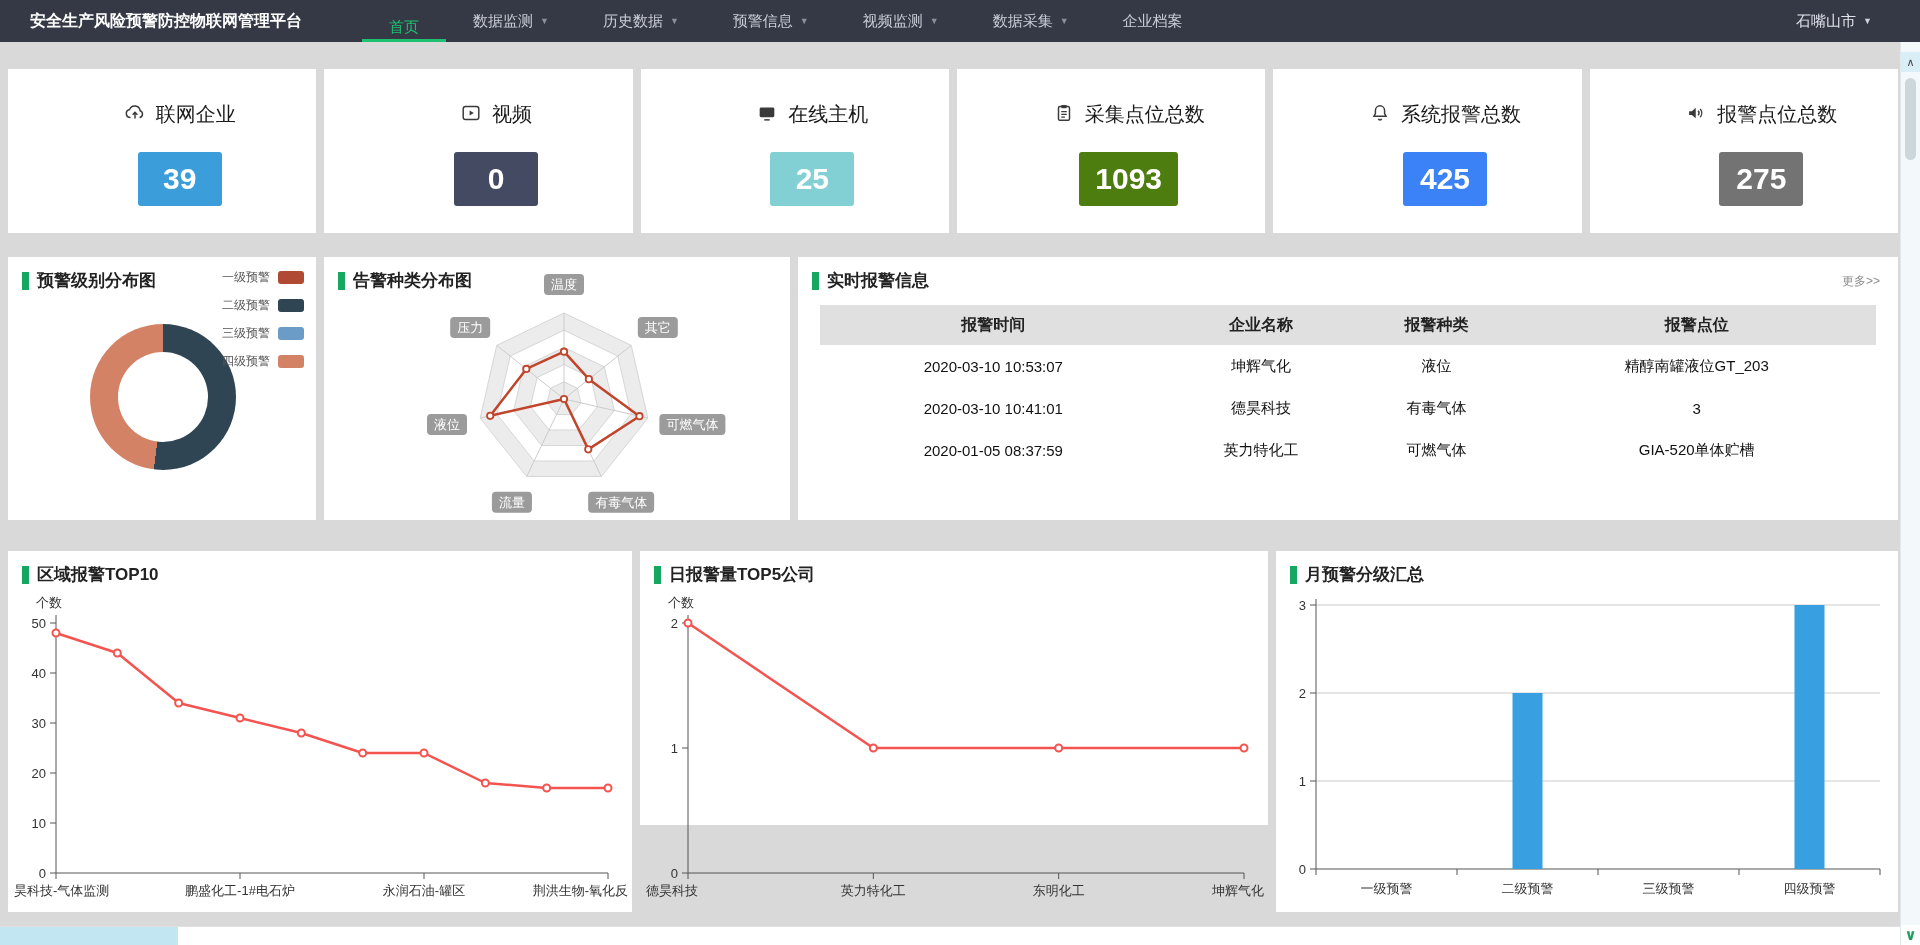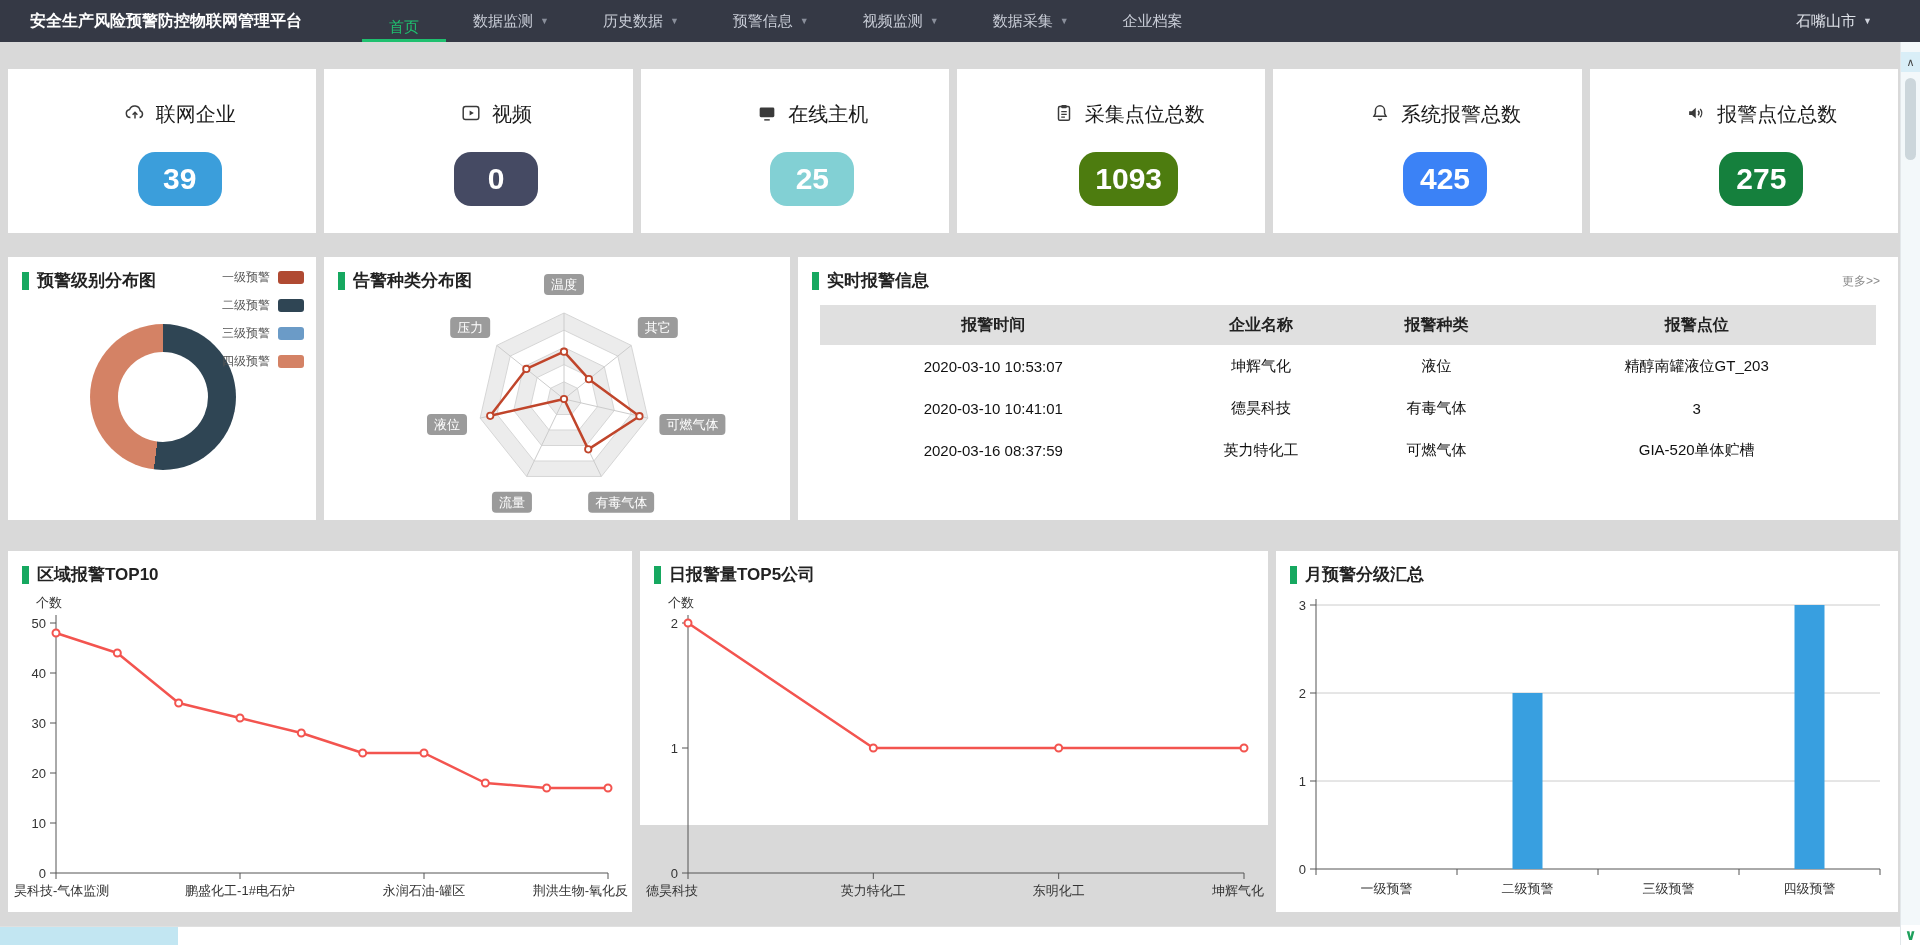--- a/index.html
+++ b/index.html
@@ -13,21 +13,21 @@
   .nav-item.active{color:#1fc06f;border-bottom:3px solid #1fc06f;padding-top:15px;}
   .nav-caret{font-size:9px;color:#8a8f9b;margin-left:7px;}
   .nav-region{margin-left:auto;margin-right:48px;color:#dfe2e9;font-size:15px;display:flex;align-items:center;cursor:pointer;}
   .nav-region .nav-caret{color:#cfd3dc;}
 
   
   .stats{position:absolute;left:8px;top:69px;width:1890px;height:164px;display:grid;grid-template-columns:repeat(6,1fr);gap:8px;}
   .stat-card{background:#ffffff;display:flex;flex-direction:column;align-items:center;padding-left:35px;}
   .stat-head{display:flex;align-items:center;gap:10px;margin-top:32px;}
   .stat-label{font-size:20px;color:#1a1a1a;}
-  .stat-badge{margin-top:24px;min-width:52px;padding:0 16px;height:54px;line-height:54px;border-radius:17px;color:#fff;font-size:30px;font-weight:bold;text-align:center;box-sizing:content-box;}
+  .stat-badge{margin-top:24px;min-width:52px;padding:0 16px;height:54px;line-height:54px;border-radius:3px;color:#fff;font-size:30px;font-weight:bold;text-align:center;box-sizing:content-box;}
 
   
   .panel{position:absolute;background:#ffffff;}
   .p-donut{left:8px;top:257px;width:308px;height:263px;}
   .p-radar{left:324px;top:257px;width:466px;height:263px;}
   .p-table{left:798px;top:257px;width:1100px;height:263px;}
   .p-line1{left:8px;top:551px;width:624px;height:361px;}
   .p-line2{left:640px;top:551px;width:628px;height:274px;}
   .p-bar{left:1276px;top:551px;width:622px;height:361px;}
   .panel-title{position:absolute;left:14px;top:12px;display:flex;align-items:center;gap:8px;z-index:3;}
@@ -153,21 +153,21 @@
         <div class="stat-badge" style="background: #3b82f6;">425</div>
       </div>
       <div class="stat-card">
         <div class="stat-head">
           <span><svg width="22" height="22" viewBox="0 0 24 24">
               <path d="M4.5 10v4.2h3l4.2 3.6V6.4L7.5 10z" fill="#3a3a3a"></path>
               <path d="M14.3 9.6a3.8 3.8 0 0 1 0 5M16.6 7.6a7 7 0 0 1 0 9" fill="none" stroke="#3a3a3a" stroke-width="1.5"></path>
             </svg></span>
           <span class="stat-label">报警点位总数</span>
         </div>
-        <div class="stat-badge" style="background: #15803d;">275</div>
+        <div class="stat-badge" style="background: #737373;">275</div>
       </div>
     </div>
 
   <section class="panel p-donut">
     <div class="panel-title">
       <span class="tmark"></span>
       <span class="t">预警级别分布图</span>
     </div>
     <div class="donut" id="donut" style="background: conic-gradient(rgb(47, 69, 84) 0%, rgb(47, 69, 84) 52%, rgb(212, 130, 101) 52%, rgb(212, 130, 101) 100%);"></div>
     <div class="donut-hole"></div>
@@ -270,21 +270,21 @@
             <td>液位</td>
             <td>精醇南罐液位GT_203</td>
           </tr>
           <tr>
             <td>2020-03-10 10:41:01</td>
             <td>德昊科技</td>
             <td>有毒气体</td>
             <td>3</td>
           </tr>
           <tr>
-            <td>2020-03-16 08:37:59</td>
+            <td>2020-01-05 08:37:59</td>
             <td>英力特化工</td>
             <td>可燃气体</td>
             <td>GIA-520单体贮槽</td>
           </tr>
         </tbody>
       </table>
   </section>
 
   <section class="panel p-line1">
     <div class="panel-title">

